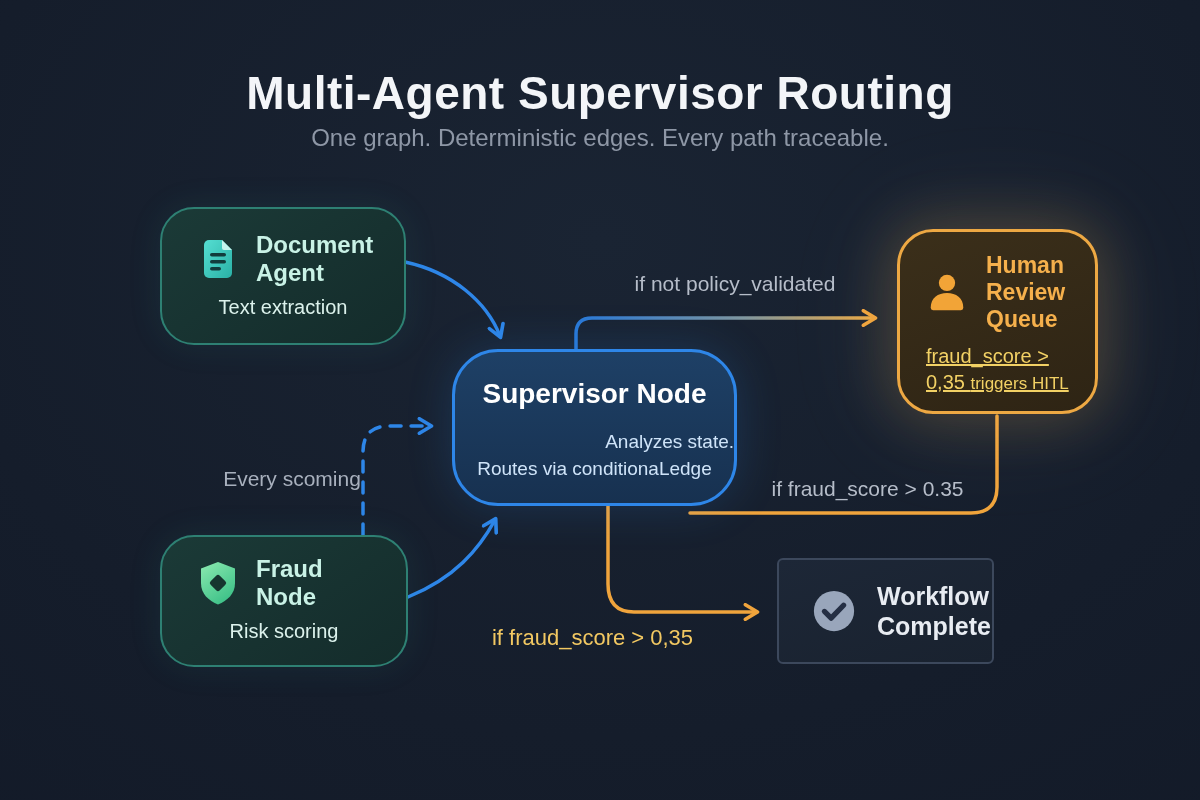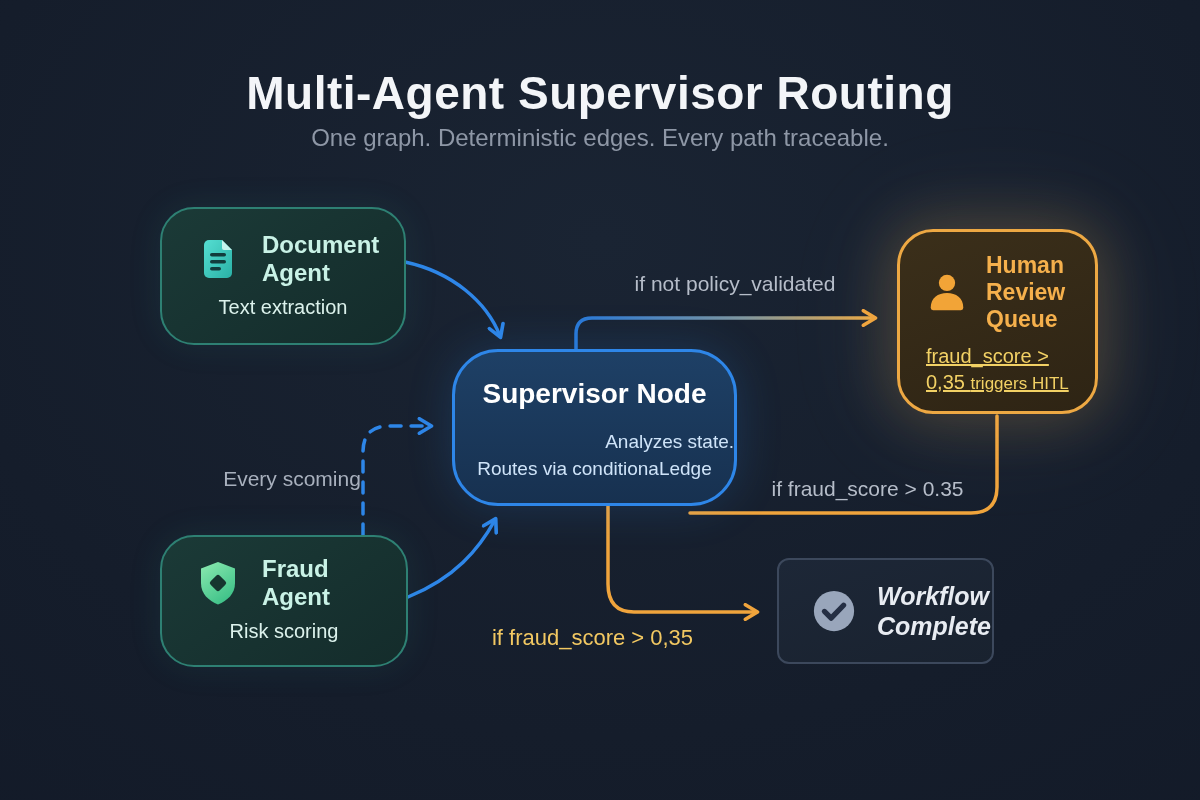--- a/index.html
+++ b/index.html
@@ -17,21 +17,21 @@
     font-size:24px; color:#8e97a6;
   }
   svg.edges{position:absolute; left:0; top:0; z-index:1;}
   .node{position:absolute; z-index:2; box-sizing:border-box;}
 
   .agent-card{
     border:2.5px solid #2e8073; border-radius:34px;
     background:linear-gradient(145deg,#1b3a37 0%,#142c2b 100%);
     box-shadow:0 0 34px rgba(45,180,160,0.10);
   }
-  .card-top{display:flex; align-items:center; gap:20px; padding:22px 24px 2px 32px;}
+  .card-top{display:flex; align-items:center; gap:14px; padding:22px 24px 2px 32px;}
   .agent-title{font-size:24px; font-weight:700; color:#c9f2e6; line-height:1.18; width:130px;}
   .agent-sub{text-align:center; font-size:20px; color:#dcf2ec; margin-top:6px;}
 
   .supervisor-card{
     border:3px solid #2e86e8; border-radius:46px;
     background:linear-gradient(180deg,#1e4066 0%,#173150 100%);
     box-shadow:0 0 46px rgba(46,134,232,0.20);
     text-align:center; padding-top:26px;
   }
   .sup-title{font-size:28px; font-weight:700; color:#ffffff;}
@@ -42,23 +42,23 @@
     border:3px solid #eda843; border-radius:36px;
     background:linear-gradient(160deg,#3b2f1a 0%,#2e2414 100%);
     box-shadow:0 0 55px 8px rgba(240,175,70,0.20), 0 0 110px 24px rgba(250,240,220,0.06);
   }
   .hrq-top{display:flex; align-items:center; gap:16px; padding:20px 14px 2px 24px;justify-content:flex-end;}
   .hrq-title{font-size:23px; font-weight:700; color:#f5b04c; line-height:1.17; width:100px;}
   .hrq-sub{padding:8px 4px 0 26px; font-size:20px; color:#f2d165; line-height:1.3;text-decoration:underline;}
   .hrq-sub .small{font-size:17px;}
 
   .wf-card{
-    border:2.5px solid #3c485c; border-radius:12px;
+    border:2.5px solid #3c485c; border-radius:6px;
     background:linear-gradient(160deg,#1d2737 0%,#19222f 100%);
-    display:flex; align-items:center; gap:20px; padding:0 24px 0 32px;font-style:italic;
+    display:flex; align-items:center; gap:20px; padding:0 24px 0 32px;
   }
   .wf-title{font-size:25px; font-weight:700; color:#e8ecf2; line-height:1.2;}
 
   .edge-label{position:absolute; z-index:3; text-align:center; font-size:21px; color:#b6bdc9;}
   .edge-label.yellow{color:#f2c862; font-size:22px;}
   .edge-label.dim{color:#a8b0bd;}
   .icon{flex:0 0 auto; display:block;}
 </style>
 </head>
 <body>
@@ -115,21 +115,21 @@
       <svg class="icon" width="48" height="48" viewBox="0 0 48 48">
         <defs>
           <linearGradient id="greenGrad" x1="0" y1="0" x2="0.6" y2="1">
             <stop offset="0" stop-color="#8ceab0"></stop>
               <stop offset="1" stop-color="#3fc289"></stop>
           </linearGradient>
         </defs>
         <path d="M24 3 L41 9.5 V24 C41 35 33.5 41.5 24 45.5 C14.5 41.5 7 35 7 24 V9.5 Z" fill="url(#greenGrad)"></path>
         <rect x="17.5" y="17.5" width="13" height="13" rx="2.6" transform="rotate(45 24 24)" fill="#16352f"></rect>
       </svg>
-      <div class="agent-title">Fraud Agent</div>
+      <div class="agent-title">Fraud Node</div>
     </div>
     <div class="agent-sub">Risk scoring</div>
   </div>
 
   <div class="node supervisor-card" style="left:452px; top:349px; width:285px; height:157px;">
     <div class="sup-title">Supervisor Node</div>
     <div class="sup-line">Analyzes state.</div>
     <div class="sup-line2">Routes via conditionaLedge</div>
   </div>
 

